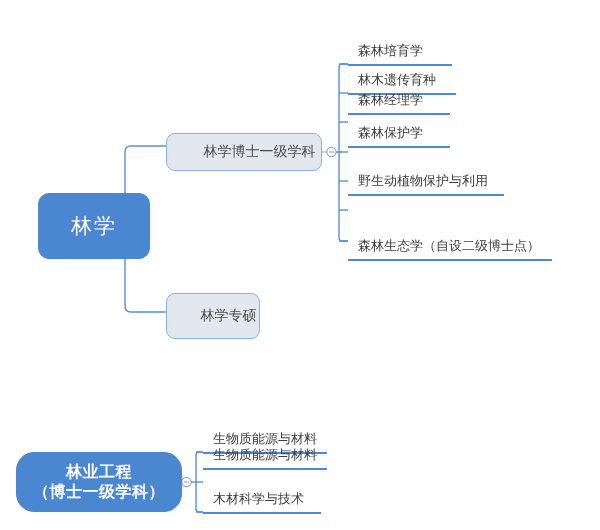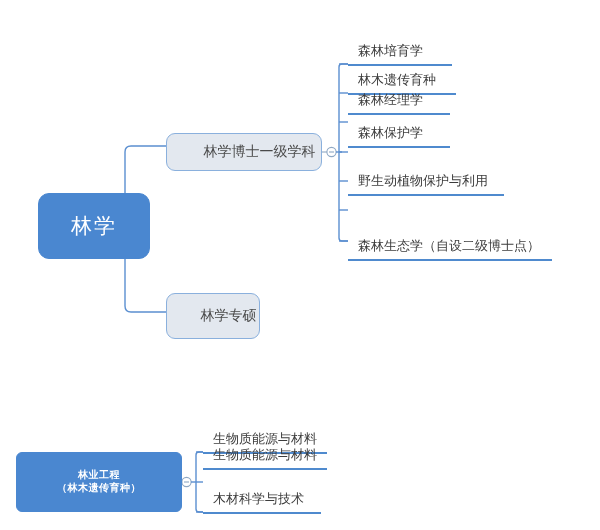--- a/index.html
+++ b/index.html
@@ -71,23 +71,23 @@
     width: 112px;
     height: 66px;
     font-size: 21px;
     letter-spacing: 2px;
   }
   .node-root.rootB {
     left: 16px;
     top: 452px;
     width: 166px;
     height: 60px;
-    font-size: 10px;
+    font-size: 16px;
     font-weight: bold;
-    border-radius: 6px;
+    border-radius: 18px;
     flex-direction: column;
   }
   .node-root.rootB .ln {
     display: block;
     white-space: nowrap;
   }
 
   
   .node-branch {
     position: absolute;
@@ -197,21 +197,21 @@
   </div>
   <div class="leaf" style="left:348px; top:166px; height:30px; width:156px;">
     <span class="txt">野生动植物保护与利用</span>
   </div>
   <div class="leaf" style="left:348px; top:213px; height:48px; width:204px;">
     <span class="txt">森林生态学（自设二级博士点）</span>
   </div>
 
   <div class="node-root rootB">
     <span class="ln">林业工程</span>
-    <span class="ln">（林木遗传育种）</span>
+    <span class="ln">（博士一级学科）</span>
   </div>
 
   <div class="leaf" style="left:203px; top:424px; height:30px; width:124px;">
     <span class="txt">生物质能源与材料</span>
   </div>
   <div class="leaf" style="left:203px; top:454px; height:16px; width:124px;">
     <span class="txt">生物质能源与材料</span>
   </div>
   <div class="leaf" style="left:203px; top:484px; height:30px; width:118px;">
     <span class="txt">木材科学与技术</span>

